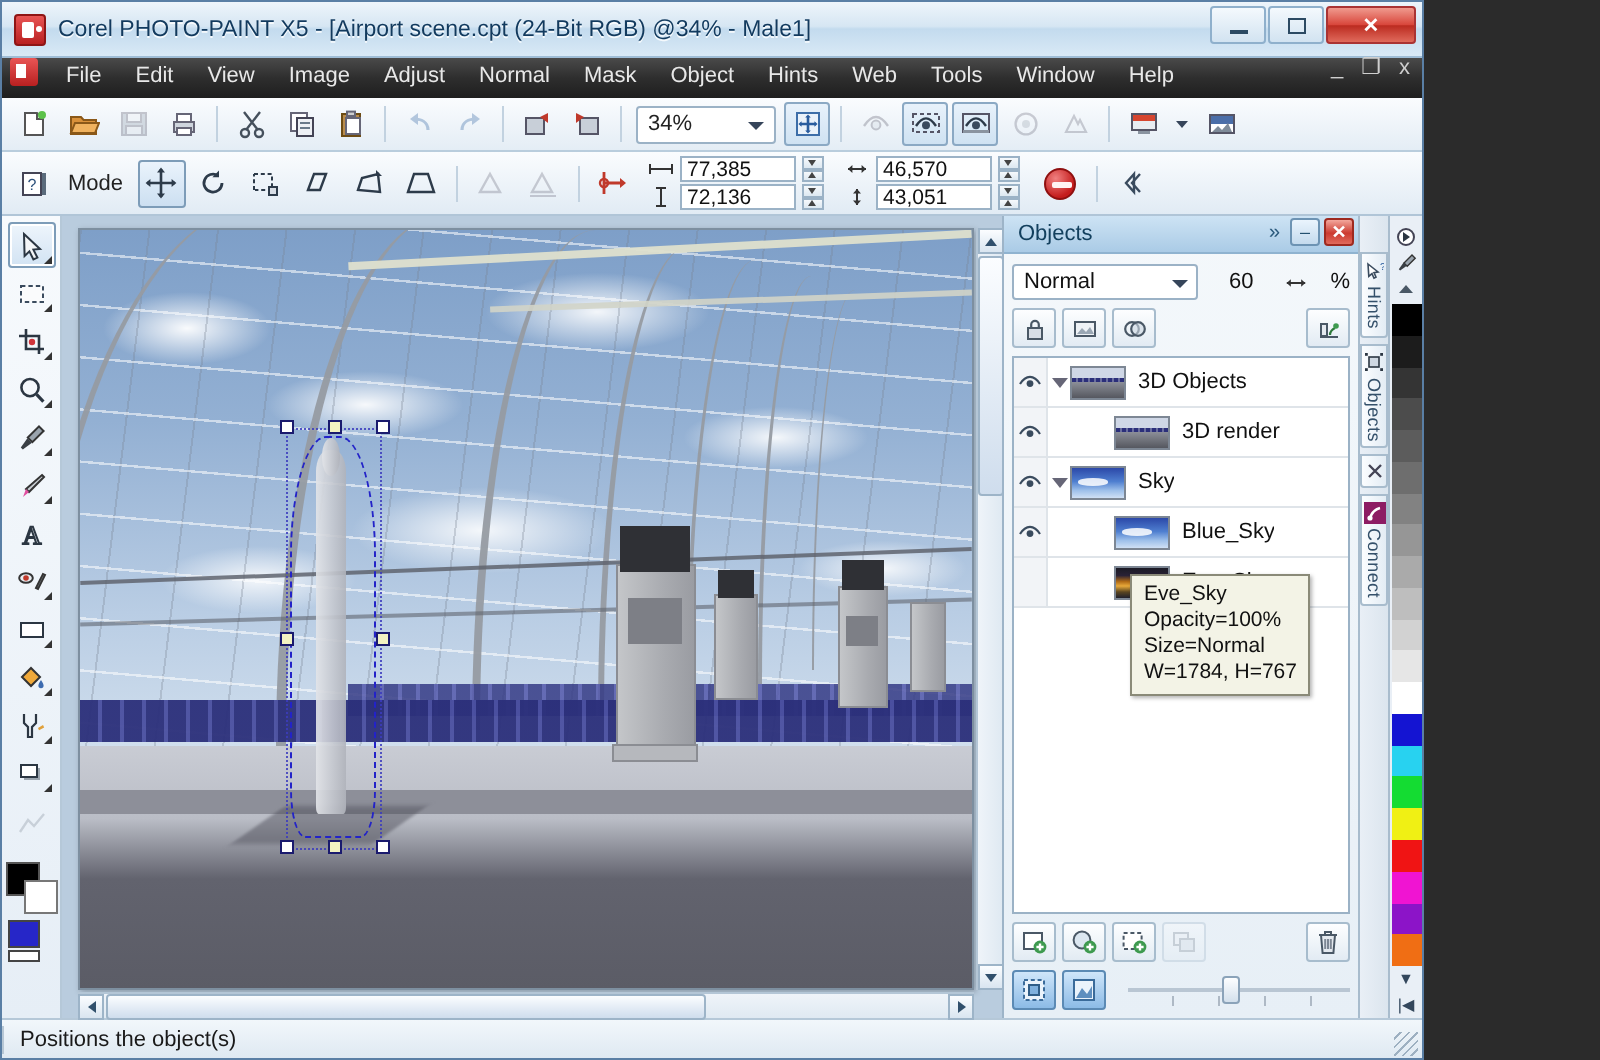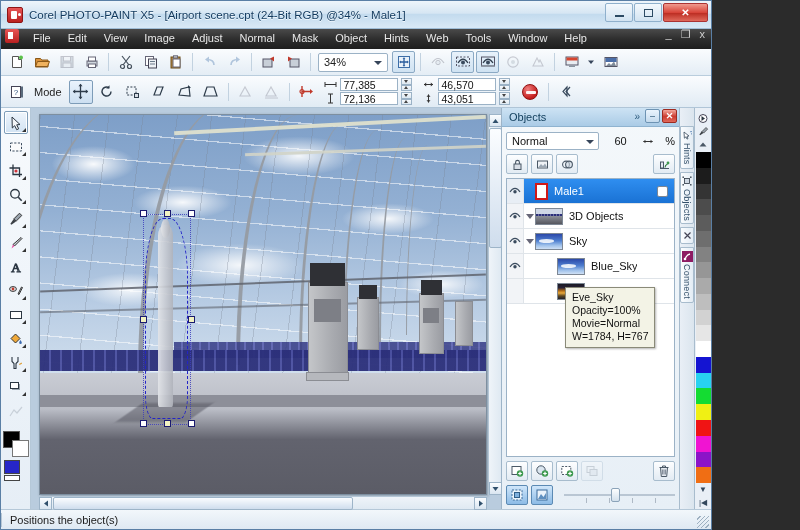--- a/index.html
+++ b/index.html
@@ -992,86 +992,85 @@
               <path d="M2 10.5h9" stroke="#4a5866"></path>
               <rect x="2.5" y="4" width="3" height="6" fill="#e4e9ef" stroke="#4a5866"></rect>
               <path d="M7 9.5c0-2 1.5-3 2.5-3.5" fill="none" stroke="#2f7a3c" stroke-width="1.1"></path>
               <circle cx="10" cy="5" r="1.4" fill="#3e9a4f"></circle>
             </svg>
         </div>
       </div>
 
       <div class="obj-list">
 
-        <div class="obj-row sel">
-          <div class="eye-cell">
-            <svg width="12" height="9" viewBox="0 0 12 9">
-                <path d="M1 5c1.6-2.6 3.4-3.6 5-3.6S9.4 2.4 11 5" fill="none" stroke="#3a4b5e" stroke-width="1.1"></path>
-                <circle cx="6" cy="4.8" r="1.7" fill="#3a4b5e"></circle>
-              </svg>
-          </div>
-          <div class="expander"></div>
-          <div class="thumb sel-thumb"></div>
-          <div class="obj-name">Male1</div>
-          <div class="mask-sq"></div>
-        </div>
 
         <div class="obj-row">
           <div class="eye-cell">
             <svg width="12" height="9" viewBox="0 0 12 9">
                 <path d="M1 5c1.6-2.6 3.4-3.6 5-3.6S9.4 2.4 11 5" fill="none" stroke="#3a4b5e" stroke-width="1.1"></path>
                 <circle cx="6" cy="4.8" r="1.7" fill="#3a4b5e"></circle>
               </svg>
           </div>
           <div class="expander">
               <i></i>
             </div>
           <div class="thumb render"></div>
           <div class="obj-name">3D Objects</div>
         </div>
 
 
-
         <div class="obj-row">
           <div class="eye-cell">
             <svg width="12" height="9" viewBox="0 0 12 9">
                 <path d="M1 5c1.6-2.6 3.4-3.6 5-3.6S9.4 2.4 11 5" fill="none" stroke="#3a4b5e" stroke-width="1.1"></path>
                 <circle cx="6" cy="4.8" r="1.7" fill="#3a4b5e"></circle>
               </svg>
           </div>
-          <div class="expander">
-              <i></i>
-            </div>
-          <div class="thumb sky"></div>
-          <div class="obj-name">Sky</div>
+          <div class="expander"></div>
+          <div class="thumb render obj-indent"></div>
+          <div class="obj-name">3D render</div>
         </div>
 
         <div class="obj-row">
           <div class="eye-cell">
             <svg width="12" height="9" viewBox="0 0 12 9">
                 <path d="M1 5c1.6-2.6 3.4-3.6 5-3.6S9.4 2.4 11 5" fill="none" stroke="#3a4b5e" stroke-width="1.1"></path>
                 <circle cx="6" cy="4.8" r="1.7" fill="#3a4b5e"></circle>
               </svg>
           </div>
+          <div class="expander">
+              <i></i>
+            </div>
+          <div class="thumb sky"></div>
+          <div class="obj-name">Sky</div>
+        </div>
+
+        <div class="obj-row">
+          <div class="eye-cell">
+            <svg width="12" height="9" viewBox="0 0 12 9">
+                <path d="M1 5c1.6-2.6 3.4-3.6 5-3.6S9.4 2.4 11 5" fill="none" stroke="#3a4b5e" stroke-width="1.1"></path>
+                <circle cx="6" cy="4.8" r="1.7" fill="#3a4b5e"></circle>
+              </svg>
+          </div>
           <div class="expander"></div>
           <div class="thumb sky obj-indent"></div>
           <div class="obj-name">Blue_Sky</div>
         </div>
 
         <div class="obj-row">
           <div class="eye-cell"></div>
           <div class="expander"></div>
           <div class="thumb eve obj-indent"></div>
           <div class="obj-name">Eve_Sky</div>
         </div>
 
         <div class="tooltip" style="left:58px;top:108px;">
           <div>Eve_Sky</div>
           <div>Opacity=100%</div>
-          <div>Movie=Normal</div>
+          <div>Size=Normal</div>
           <div>W=1784, H=767</div>
         </div>
       </div>
 
       <div class="docker-bottom">
         <div class="db-row">
           <div class="dbbtn">
             <svg width="14" height="14" viewBox="0 0 14 14">
                 <rect x="2" y="2.5" width="9" height="8" fill="#fff" stroke="#4a5866"></rect>
                 <circle cx="10" cy="9.5" r="3.2" fill="#3e9a4f"></circle>

